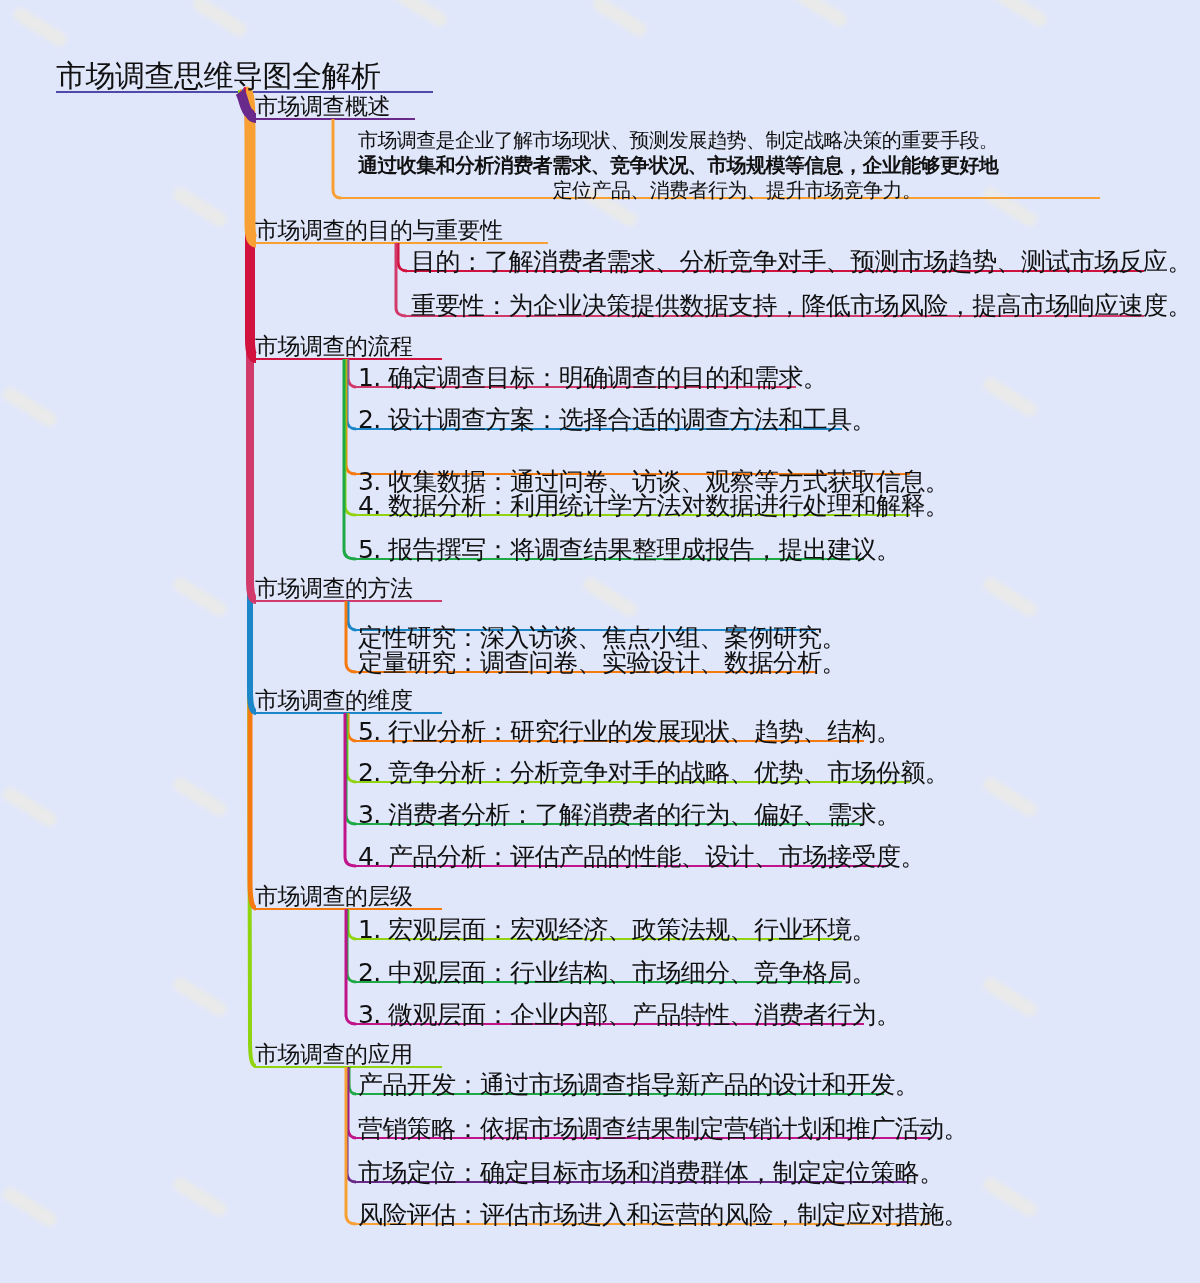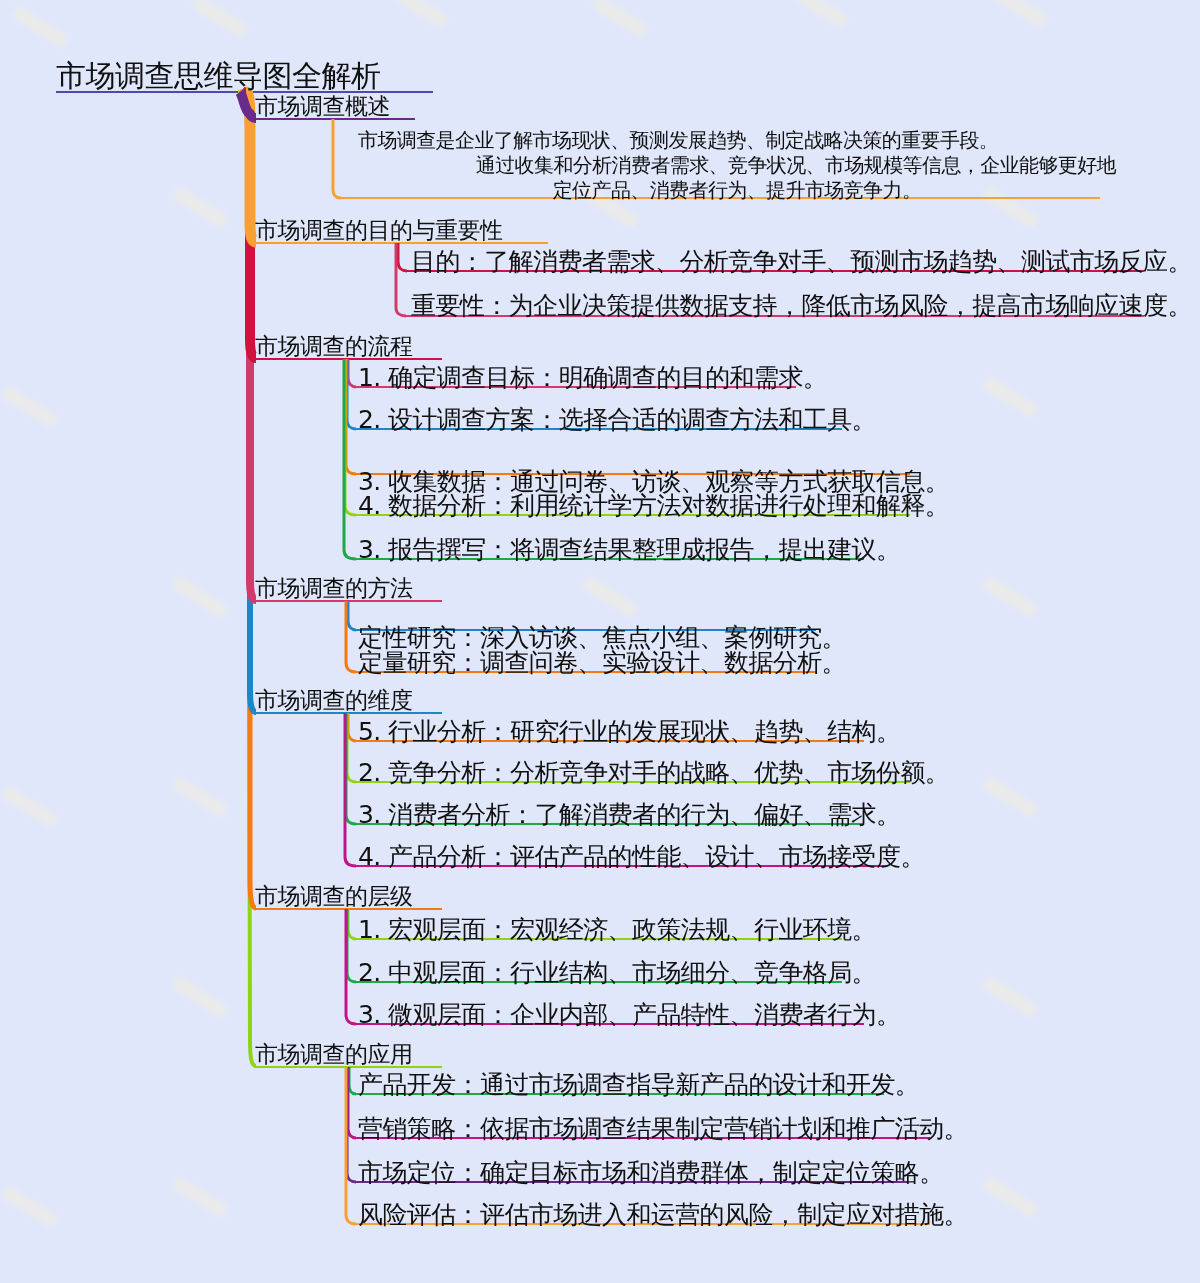--- a/index.html
+++ b/index.html
@@ -122,34 +122,34 @@
   <line x1="355" y1="1182" x2="907" y2="1182" stroke="#6a2a8c" stroke-width="2"></line>
   <path d="M346,1067 L346,1215 C346,1221 350,1224 356,1224" fill="none" stroke="#f9a035" stroke-width="3"></path>
   <line x1="355" y1="1224" x2="930" y2="1224" stroke="#f9a035" stroke-width="2"></line>
 </svg>
 
 <div class="node root" style="left:56px;top:61px;">市场调查思维导图全解析</div>
 
 <div class="node l1" style="left:255px;top:95px;">市场调查概述</div>
 <div class="node para" style="left:358px;top:122px;width:758px;margin-top:6px;">
   <span class="pl" style="text-align:left;">市场调查是企业了解市场现状、预测发展趋势、制定战略决策的重要手段。</span>
-  <span class="pl" style="text-align:right;">通过收集和分析消费者需求、竞争状况、市场规模等信息，企业能够更好地</span>
+  <span class="pl" style="text-align:left;font-weight:bold;">通过收集和分析消费者需求、竞争状况、市场规模等信息，企业能够更好地</span>
   <span class="pl" style="text-align:center;">定位产品、消费者行为、提升市场竞争力。</span>
 </div>
 
 <div class="node l1" style="left:255px;top:219px;">市场调查的目的与重要性</div>
 <div class="node l2" style="left:411px;top:249px;">目的：了解消费者需求、分析竞争对手、预测市场趋势、测试市场反应。</div>
 <div class="node l2" style="left:411px;top:293px;">重要性：为企业决策提供数据支持，降低市场风险，提高市场响应速度。</div>
 
 <div class="node l1" style="left:255px;top:335px;">市场调查的流程</div>
 <div class="node l2" style="left:358px;top:365px;">1. 确定调查目标：明确调查的目的和需求。</div>
 <div class="node l2" style="left:358px;top:407px;">2. 设计调查方案：选择合适的调查方法和工具。</div>
 <div class="node l2" style="left:358px;top:469px;">3. 收集数据：通过问卷、访谈、观察等方式获取信息。</div>
 <div class="node l2" style="left:358px;top:493px;">4. 数据分析：利用统计学方法对数据进行处理和解释。</div>
-<div class="node l2" style="left:358px;top:537px;">3. 报告撰写：将调查结果整理成报告，提出建议。</div>
+<div class="node l2" style="left:358px;top:537px;">5. 报告撰写：将调查结果整理成报告，提出建议。</div>
 
 <div class="node l1" style="left:255px;top:577px;">市场调查的方法</div>
 <div class="node l2" style="left:358px;top:608px;margin-top:17px;">定性研究：深入访谈、焦点小组、案例研究。</div>
 <div class="node l2" style="left:358px;top:650px;">定量研究：调查问卷、实验设计、数据分析。</div>
 
 <div class="node l1" style="left:255px;top:689px;">市场调查的维度</div>
 <div class="node l2" style="left:358px;top:719px;">5. 行业分析：研究行业的发展现状、趋势、结构。</div>
 <div class="node l2" style="left:358px;top:760px;">2. 竞争分析：分析竞争对手的战略、优势、市场份额。</div>
 <div class="node l2" style="left:358px;top:802px;">3. 消费者分析：了解消费者的行为、偏好、需求。</div>
 <div class="node l2" style="left:358px;top:844px;">4. 产品分析：评估产品的性能、设计、市场接受度。</div>

